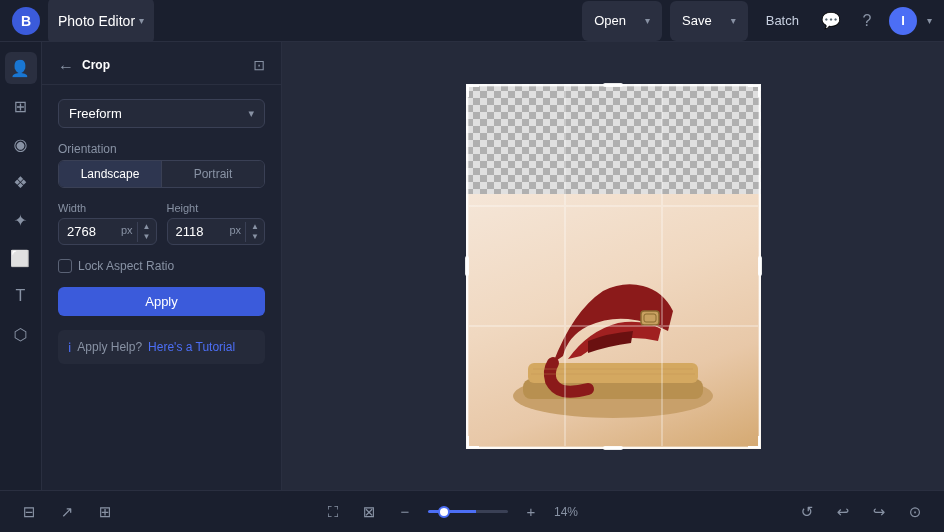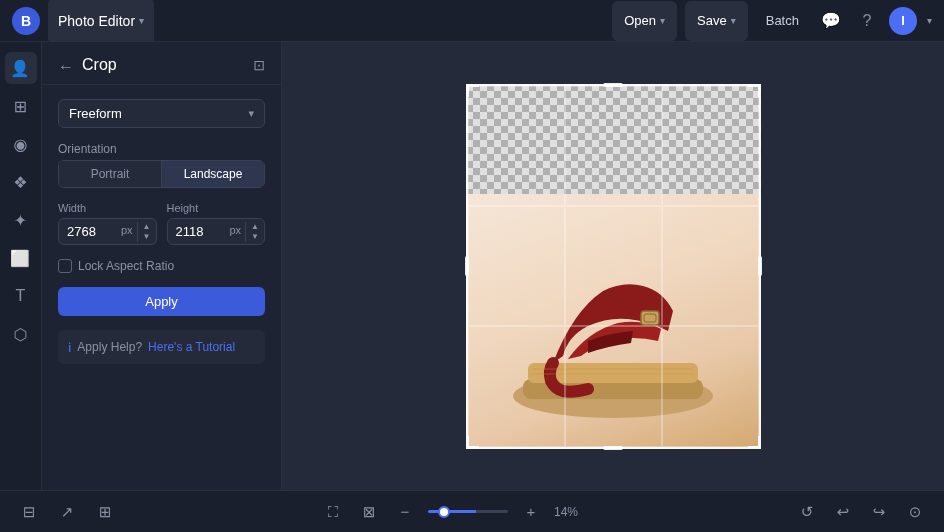--- a/index.html
+++ b/index.html
@@ -36,21 +36,21 @@
     .app-title-btn {
       display: flex; align-items: center; gap: 4px;
       background: #2a2f40; border: none; color: #fff;
       font-size: 14px; font-weight: 500;
       padding: 4px 10px; border-radius: 6px; cursor: pointer;
       height: 46px;
     }
     .app-title-btn .chevron { font-size: 10px; color: #8892a4; }
     .spacer { flex: 1; }
     .top-btn {
-      display: flex; align-items: center; gap: 4px;
+      display: flex; align-items: center; gap: 19px;
       background: #2a2f40; border: none; color: #fff;
       font-size: 13px; padding: 20px 12px; border-radius: 6px;
       cursor: pointer; height: 30px;
     }
     .top-btn .chevron { font-size: 10px; color: #8892a4; }
     .batch-btn {
       background: transparent; border: none; color: #c8d0e0;
       font-size: 13px; padding: 4px 10px; cursor: pointer;
       height: 30px; border-radius: 6px;
     }
@@ -115,21 +115,21 @@
     }
     .panel-header-left {
       display: flex; align-items: center; gap: 8px;
     }
     .back-btn {
       background: none; border: none; color: #8892a4;
       cursor: pointer; font-size: 16px; padding: 0;
       display: flex; align-items: center;
     }
     .panel-title {
-      font-size: 16px; font-weight: 400; color: #fff;
+      font-size: 12px; font-weight: 700; color: #fff;
     }
     .save-icon-btn {
       background: none; border: none; color: #8892a4;
       cursor: pointer; font-size: 14px;
       display: flex; align-items: center;
     }
 
     .panel-body { padding: 14px 16px; display: flex; flex-direction: column; gap: 14px; }
 
     
@@ -419,25 +419,25 @@
     <div class="panel-body">
 
       <div class="dropdown-select">
         <span>Freeform</span>
         <span class="chevron">▾</span>
       </div>
 
       <div>
         <div class="section-label">Orientation</div>
         <div class="orientation-group">
+          <button class="orient-btn active">
+            <span>Landscape</span>
+          </button>
           <button class="orient-btn">
             <span>Portrait</span>
-          </button>
-          <button class="orient-btn active">
-            <span>Landscape</span>
           </button>
         </div>
       </div>
 
       <div class="wh-row">
         <div class="wh-group">
           <div class="wh-label">Width</div>
           <div class="wh-input-wrap">
             <input class="wh-input" type="text" value="2768" style="">
             <span class="wh-label" style="padding:0 4px;color:#8892a4;font-size:11px">px</span>

